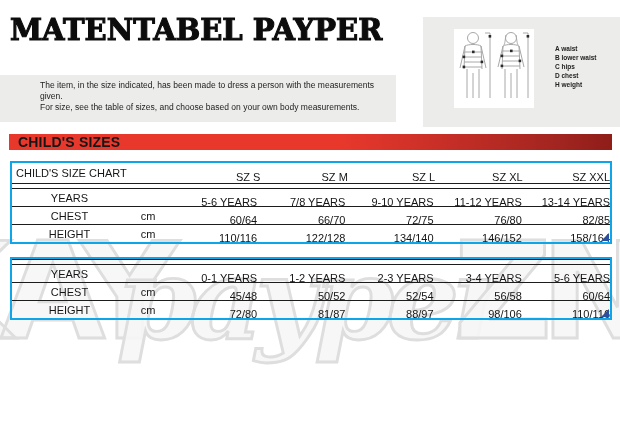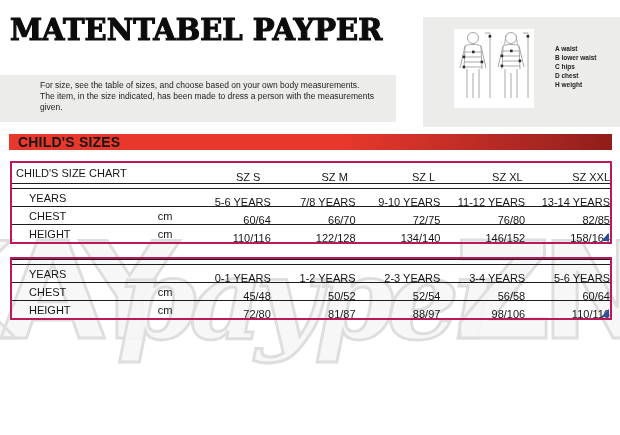--- a/index.html
+++ b/index.html
@@ -53,29 +53,29 @@
     letter-spacing:-12px; color:rgba(246,246,246,0.9); -webkit-text-stroke:3px #dedede;
   }
   .wm-script{
     font-family:"DejaVu Serif", serif; font-style:italic; font-weight:bold;
     font-size:118px; line-height:1; margin:18px -52px 0 -52px; letter-spacing:-8px;
     color:rgba(246,246,246,0.9); -webkit-text-stroke:3px #dedede;
   }
   
   .sizetable{
     position:absolute; left:10px; width:602px; z-index:2;
-    border:2px solid #be185d; box-sizing:border-box; background:transparent;
+    border:2px solid #0ea5e9; box-sizing:border-box; background:transparent;
   }
   .child-table{ top:161px; }
   .baby-table{ top:257px; }
   .trow{ display:flex; align-items:center; height:18px; border-top:1.5px solid #1c1c1c; box-sizing:border-box;}
   .trow.header{ height:20px; border-top:none; }
   .trow.spacer{ height:5px; }
   .c-title{ width:157px; padding-left:4px; font-size:11px; text-align:left; white-space:nowrap;}
-  .c-label{ width:115px; padding-left:17px; font-size:11px; text-align:left;}
+  .c-label{ width:115px; padding-left:0; font-size:11px; text-align:center;}
   .c-unit{ width:42px; font-size:11px; text-align:center;}
   .c-val{ flex:1; font-size:11px; text-align:right; white-space:nowrap;margin-top:8px;}
   .corner-triangle{
     position:absolute; right:1px; bottom:1px; width:0; height:0;
     border-left:8px solid transparent; border-bottom:8px solid #2d4e9b;
   }
   
   .fig-svg{ position:absolute; left:0; top:0; }
 </style>
 </head>
@@ -86,22 +86,22 @@
   <div class="watermark">
     <span class="wm-block">KAY</span>
     <span class="wm-script">payper</span>
     <span class="wm-block">ZNL</span>
   </div>
 
   <div class="doc-title">MATENTABEL PAYPER</div>
 
   <div class="intro-box">
     <div class="intro-inner">
+      <div class="intro-line">The item, in the size indicated, has been made to dress a person with the measurements given.</div>
       <div class="intro-line">For size, see the table of sizes, and choose based on your own body measurements.</div>
-      <div class="intro-line">The item, in the size indicated, has been made to dress a person with the measurements given.</div>
     </div>
   </div>
 
   <div class="figure-box">
     <div class="figure-panel">
       <svg class="fig-svg" width="80" height="79" viewBox="0 0 80 79">
 
         <g stroke="#a8a8a8" stroke-width="1" fill="none">
           <circle cx="19" cy="9" r="5.5"></circle>
           <path d="M11,17 C14,15 24,15 27,17"></path>

